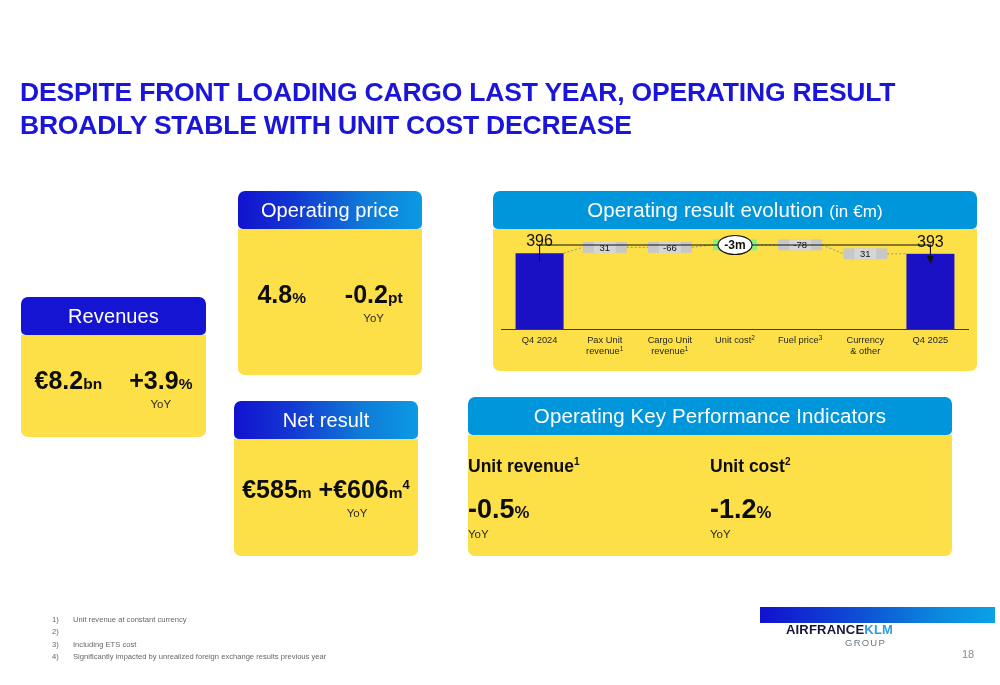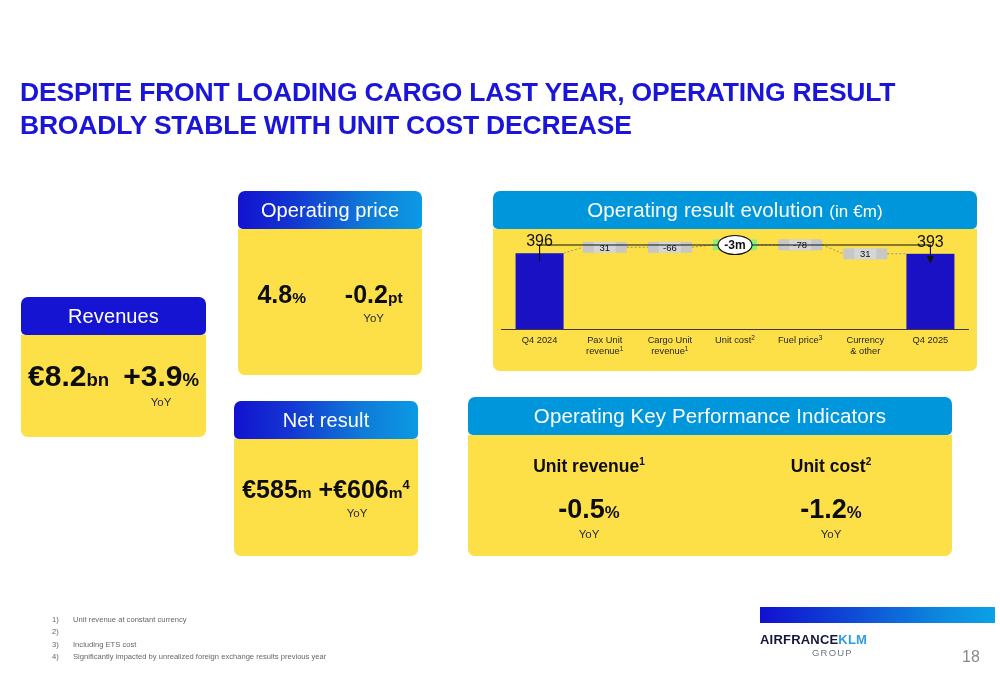--- a/index.html
+++ b/index.html
@@ -82,21 +82,21 @@
     font-size: 11.5px;
     color: #2b2b2b;
     margin-top: 5px;
     font-weight: normal;
   }
 
   
   #card-revenues { left: 21px; top: 297px; width: 185px; height: 140px; }
   #card-revenues .card-body { height: 102px; }
   #card-revenues .kpi-row { padding-top: 26px; }
-  #card-revenues .kpi-main { font-size: 30px; }
+  #card-revenues .kpi-main { font-size: 25px; margin-top: 7px; }
 
   
   #card-op-margin { left: 238px; top: 191px; width: 184px; height: 184px; }
   #card-op-margin .card-body { height: 146px; }
   #card-op-margin .kpi-row { padding-top: 53px; }
   #card-op-margin .kpi-main { font-size: 25px; }
 
   
   #card-net-result { left: 234px; top: 401px; width: 184px; height: 155px; }
   #card-net-result .card-body { height: 117px; }
@@ -106,21 +106,21 @@
   
   #card-op-kpi { left: 468px; top: 397px; width: 484px; height: 159px; }
   #card-op-kpi .card-header { font-size: 20.5px; }
   #card-op-kpi .card-body { height: 121px; }
   #card-op-kpi .kpi-grid {
     display: flex;
     padding-top: 21px;
   }
   #card-op-kpi .kpi-col {
     flex: 1;
-    text-align: center;
+    text-align: left;
   }
   #card-op-kpi .kpi-title {
     font-size: 17.5px;
     font-weight: bold;
     color: #0d0d0d;
   }
   #card-op-kpi .kpi-title sup { font-size: 10px; }
   #card-op-kpi .kpi-main {
     font-size: 27px;
     margin-top: 19px;
@@ -156,22 +156,21 @@
     position: absolute;
     left: 760px;
     top: 607px;
     width: 235px;
   }
   #logo-bar {
     height: 16px;
     background: linear-gradient(90deg, #1111cf 0%, #0f43d4 35%, #0c86dd 75%, #0ba2e6 100%);
   }
   #logo-text {
-    margin-top: 10px;
-    text-align: left;
+    text-align: center;
     line-height: 1.05;
     padding-right: 76px;
   }
   #logo-line1 {
     font-size: 13px;
     font-weight: bold;
     letter-spacing: 0.2px;
   }
   .logo-af { color: #14163c; }
   .logo-klm { color: #2e9fe0; }
@@ -180,21 +179,21 @@
     color: #6e7683;
     letter-spacing: 1.2px;
     font-weight: normal;
     margin-top: 1px;
     padding-left: 52px;
   }
   #page-number {
     position: absolute;
     left: 962px;
     top: 648px;
-    font-size: 16px;
+    font-size: 11px;
     color: #8a8a8a;
   }
 </style>
 </head>
 <body>
 
 <div id="slide-title">DESPITE FRONT LOADING CARGO LAST YEAR, OPERATING RESULT BROADLY STABLE WITH UNIT COST DECREASE</div>
 
 <div class="card" id="card-revenues">
   <div class="card-header hdr-solid-deep">Revenues</div>

